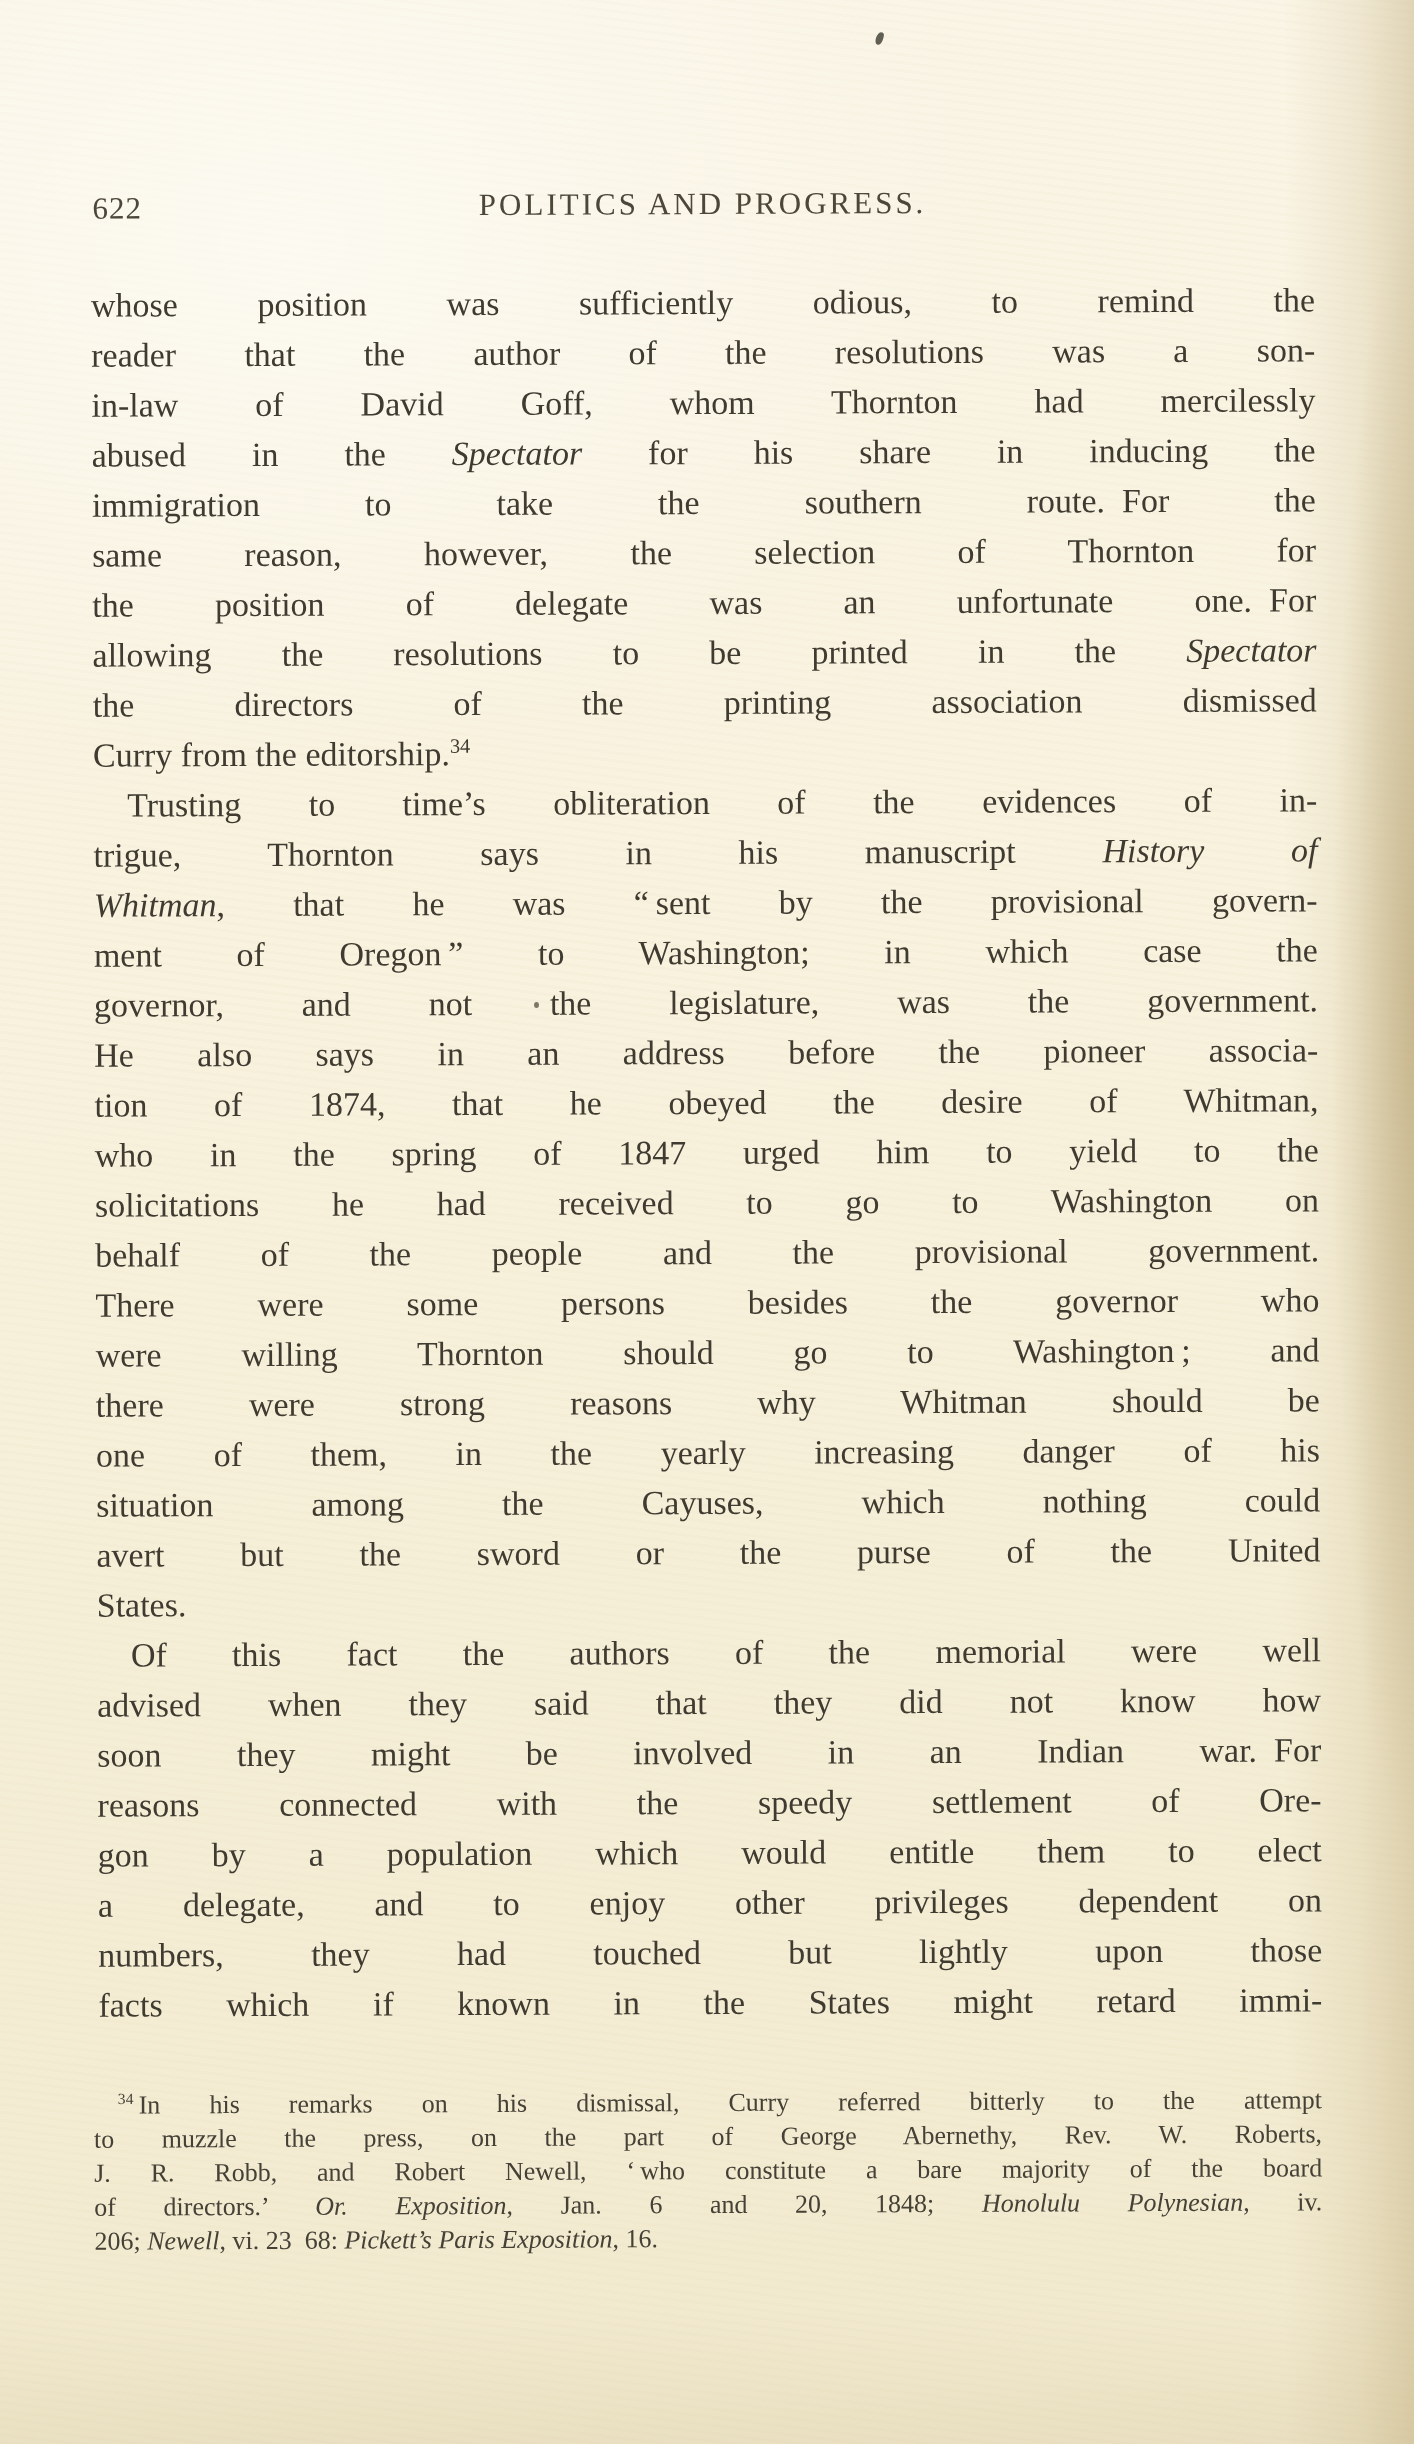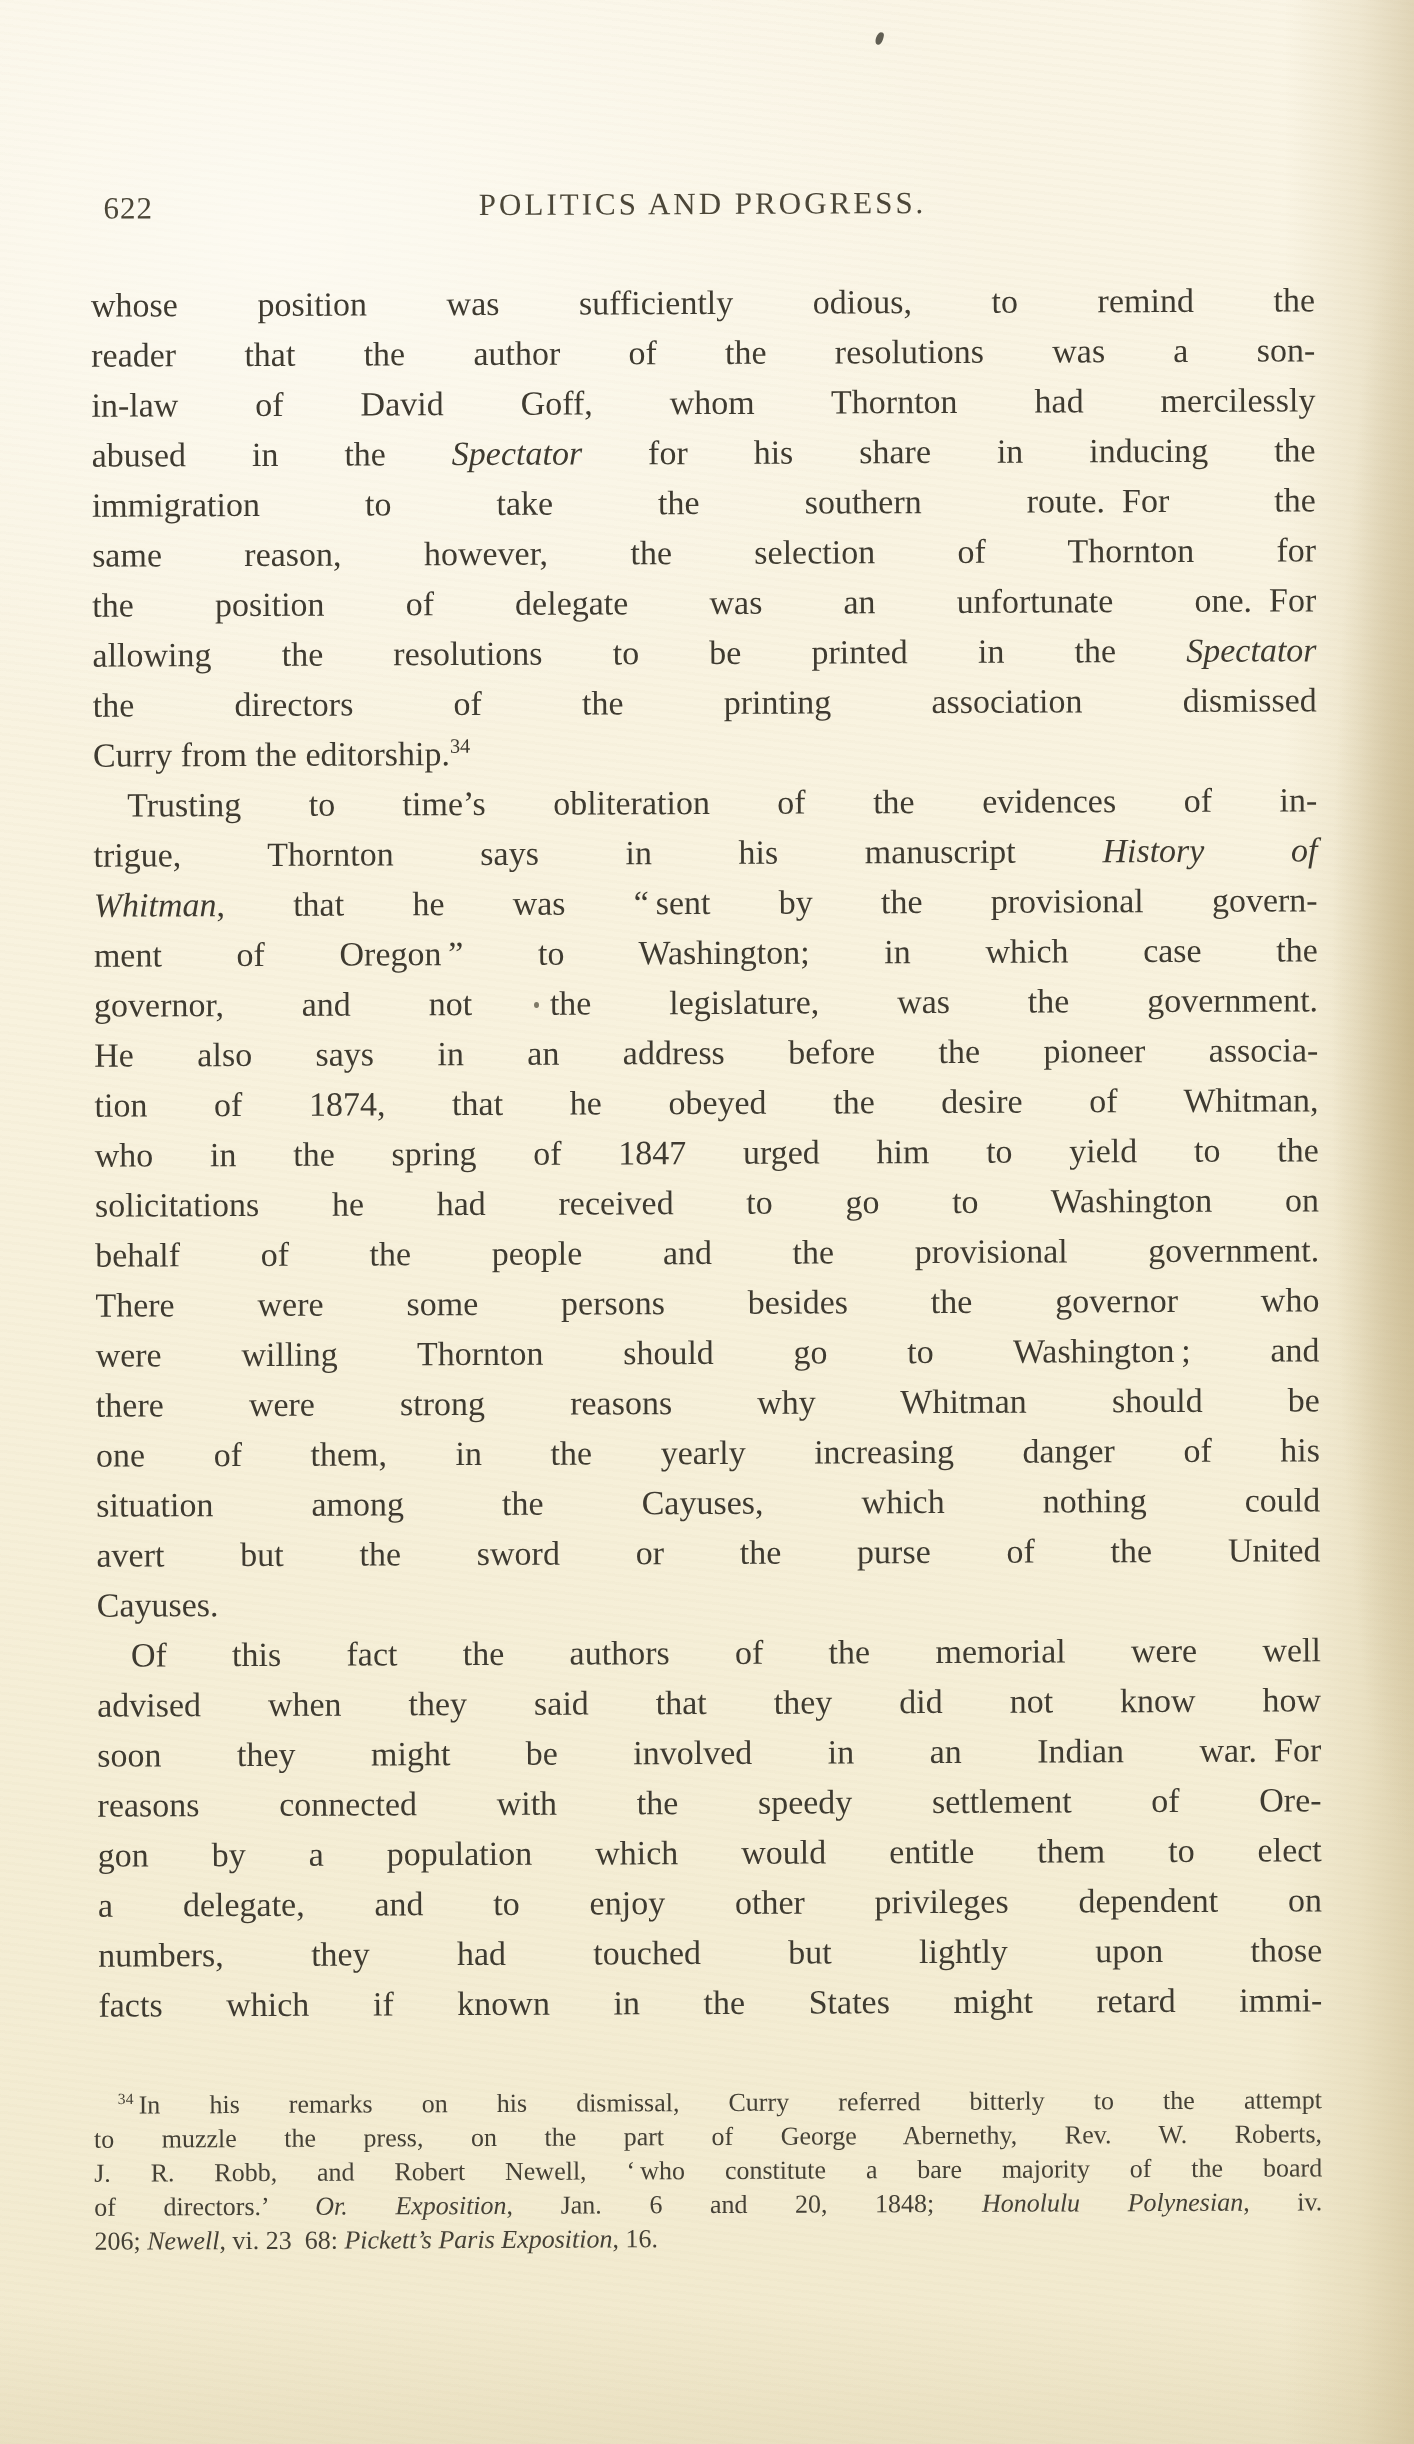--- a/index.html
+++ b/index.html
@@ -31,21 +31,21 @@
   .running-header {
     position: absolute;
     top: 186px;
     left: 95px;
     width: 1224px;
     height: 40px;
     color: #4c4739;
   }
   .folio {
     position: absolute;
-    left: 13px;
+    left: 2px;
     top: 2px;
     font-size: 31px;
     letter-spacing: 1px;
   }
   .head-title {
     display: block;
     text-align: center;
     font-size: 31px;
     letter-spacing: 3px;
   }
@@ -151,21 +151,21 @@
         <div class="line"><span>tion of 1874, that he obeyed the desire of Whitman,</span></div>
         <div class="line"><span>who in the spring of 1847 urged him to yield to the</span></div>
         <div class="line"><span>solicitations he had received to go to Washington on</span></div>
         <div class="line"><span>behalf of the people and the provisional government.</span></div>
         <div class="line"><span>There were some persons besides the governor who</span></div>
         <div class="line"><span>were willing Thornton should go to Washington ; and</span></div>
         <div class="line"><span>there were strong reasons why Whitman should be</span></div>
         <div class="line"><span>one of them, in the yearly increasing danger of his</span></div>
         <div class="line"><span>situation among the Cayuses, which nothing could</span></div>
         <div class="line"><span>avert but the sword or the purse of the United</span></div>
-        <div class="line end"><span>Cayuses.</span></div>
+        <div class="line end"><span>States.</span></div>
         <div class="line indent"><span>Of this fact the authors of the memorial were well</span></div>
         <div class="line"><span>advised when they said that they did not know how</span></div>
         <div class="line"><span>soon they might be involved in an Indian war. For</span></div>
         <div class="line"><span>reasons connected with the speedy settlement of Ore-</span></div>
         <div class="line"><span>gon by a population which would entitle them to elect</span></div>
         <div class="line"><span>a delegate, and to enjoy other privileges dependent on</span></div>
         <div class="line"><span>numbers, they had touched but lightly upon those</span></div>
         <div class="line"><span>facts which if known in the States might retard immi-</span></div>
       </main>
 

